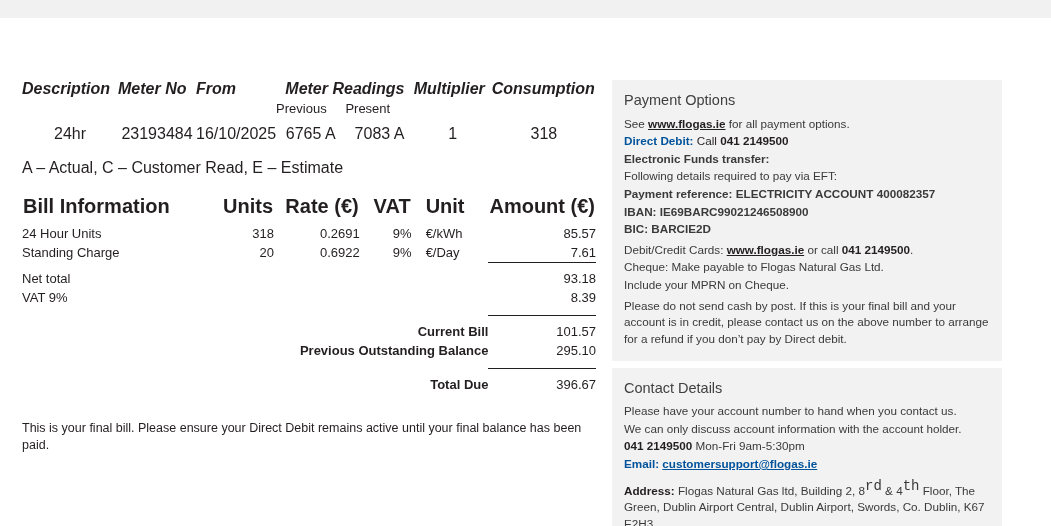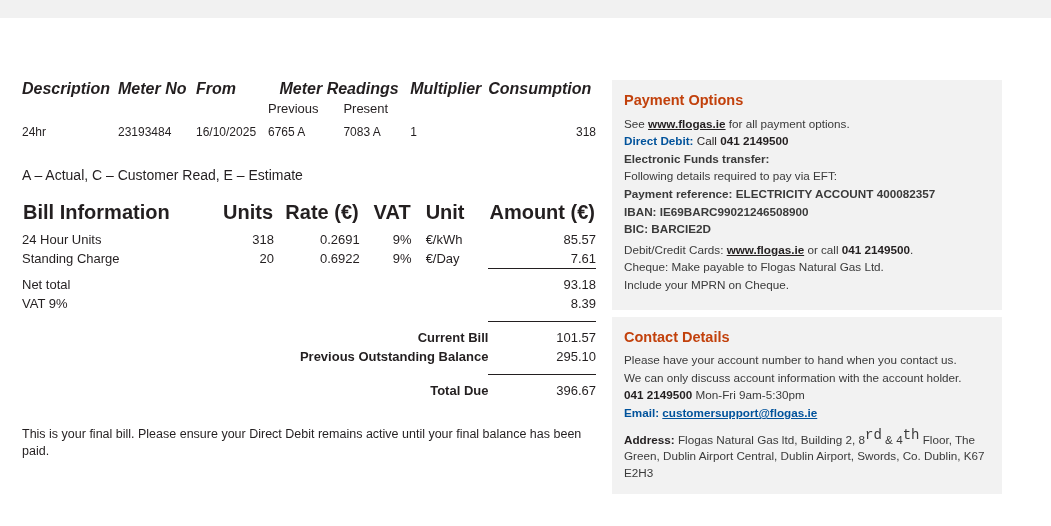--- a/index.html
+++ b/index.html
@@ -56,28 +56,29 @@
   .mr-head {
     text-align: center !important;
     margin-top: 22px;
   }
   .sub-row td {
     font-size: 13px;
     color: #231f20;
     padding: 0 0 9px 0;
   }
   .data-row td {
-    font-size: 12px;
+    font-size: 16px;
     padding: 0 0 4px 0;
+    text-align: center;
   }
   .ta-r { text-align: right; }
 
   .legend {
-    font-size: 14px;
-    margin-top: 24px;
+    font-size: 16px;
+    margin-top: 12px;
     margin-bottom: 0;
   }
 
   
   table.billinfo {
     width: 100%;
     border-collapse: collapse;
     margin-top: 17px;
     font-size: 13px;
   }
@@ -126,22 +127,22 @@
     width: 390px;
     font-size: 11.7px;
     line-height: 1.42;
   }
   .panel {
     background: #f2f2f2;
     padding: 10px 12px 12px 12px;
     margin-bottom: 7px;
   }
   .panel-title {
-    color: #c2410c;
-    font-weight: bold;
+    color: #404040;
+    font-weight: normal;
     font-size: 14.5px;
     margin: 0 0 5px 0;
   }
   .panel p {
     margin: 0 0 1px 0;
     color: #3a3a3a;
   }
   .lbl-blue {
     color: #00529b;
     font-weight: bold;
@@ -306,20 +307,21 @@
       <p class="dark bold">Payment reference: ELECTRICITY ACCOUNT 400082357</p>
       <p class="dark bold">IBAN: IE69BARC99021246508900</p>
       <p class="dark bold tight">BIC: BARCIE2D</p>
 
       <p>
         <span>Debit/Credit Cards: </span><a class="link" href="#">www.flogas.ie</a><span> or call </span><span class="dark bold">041 2149500</span><span>.</span>
       </p>
 
       <p>Cheque: Make payable to Flogas Natural Gas Ltd.</p>
       <p class="tight">Include your MPRN on Cheque.</p>
+      <p>Please do not send cash by post. If this is your final bill and your account is in credit, please contact us on the above number to arrange for a refund if you don’t pay by Direct debit.</p>
     </div>
 
     <div class="panel">
       <div class="panel-title">Contact Details</div>
 
       <p>Please have your account number to hand when you contact us.</p>
       <p>We can only discuss account information with the account holder.</p>
 
       <p>
         <span class="dark bold">041 2149500</span><span> Mon-Fri 9am-5:30pm</span>

